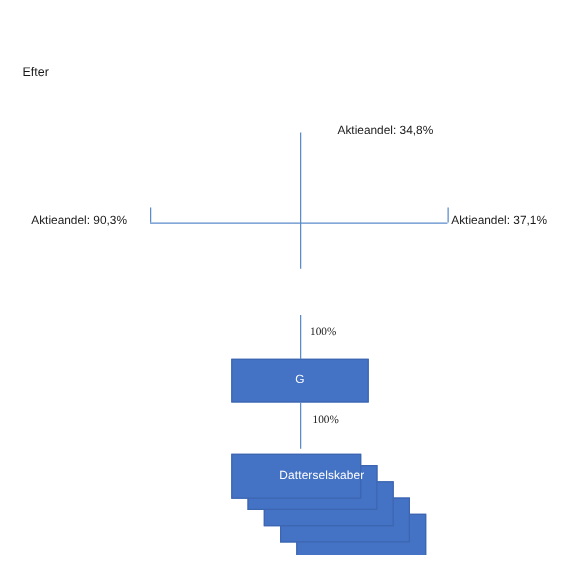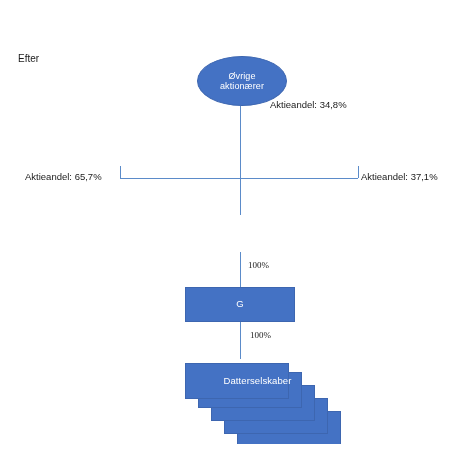--- a/index.html
+++ b/index.html
@@ -95,34 +95,30 @@
     justify-content: center;
   }
 </style>
 </head>
 <body>
 
 <div id="canvas">
 
   <div class="caption caption-title" style="left:18px; top:53px;">Efter</div>
 
-  <div class="ellipse" style="left:197px; top:56px; width:90px; height:50px;">
-    <span class="node-label">Øvrige</span>
-    <span class="node-label">aktionærer</span>
-  </div>
 
   <div class="caption" style="left:270px; top:99px;">Aktieandel: 34,8%</div>
 
   <div class="conn-v" style="left:240px; top:106px; height:109px;"></div>
 
 
   <div class="conn-v" style="left:120px; top:166px; height:12px;"></div>
   <div class="conn-h" style="left:120px; top:178px; width:120px;"></div>
 
-  <div class="caption" style="left:25px; top:171px;">Aktieandel: 65,7%</div>
+  <div class="caption" style="left:25px; top:171px;">Aktieandel: 90,3%</div>
 
 
   <div class="conn-v" style="left:358px; top:166px; height:12px;"></div>
   <div class="conn-h" style="left:240px; top:178px; width:118px;"></div>
 
   <div class="caption" style="left:361px; top:171px;">Aktieandel: 37,1%</div>
 
 
   <div class="conn-v" style="left:240px; top:252px; height:35px;"></div>
   <div class="pct" style="left:248px; top:260px;">100%</div>

